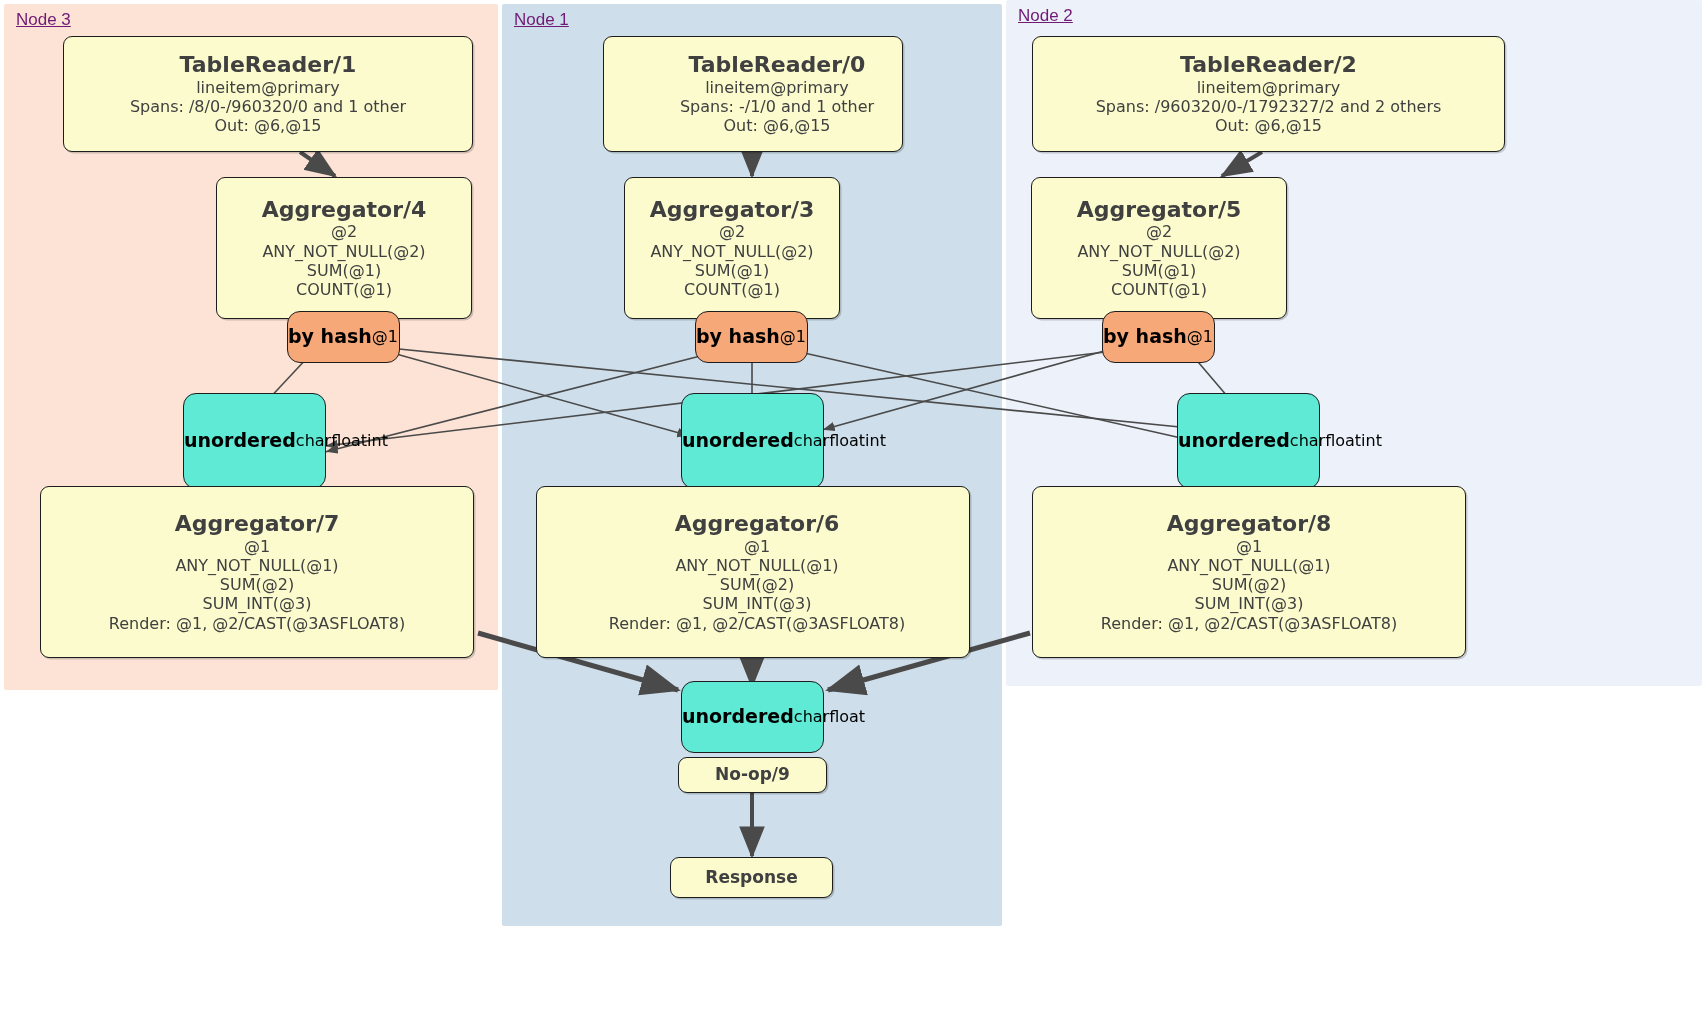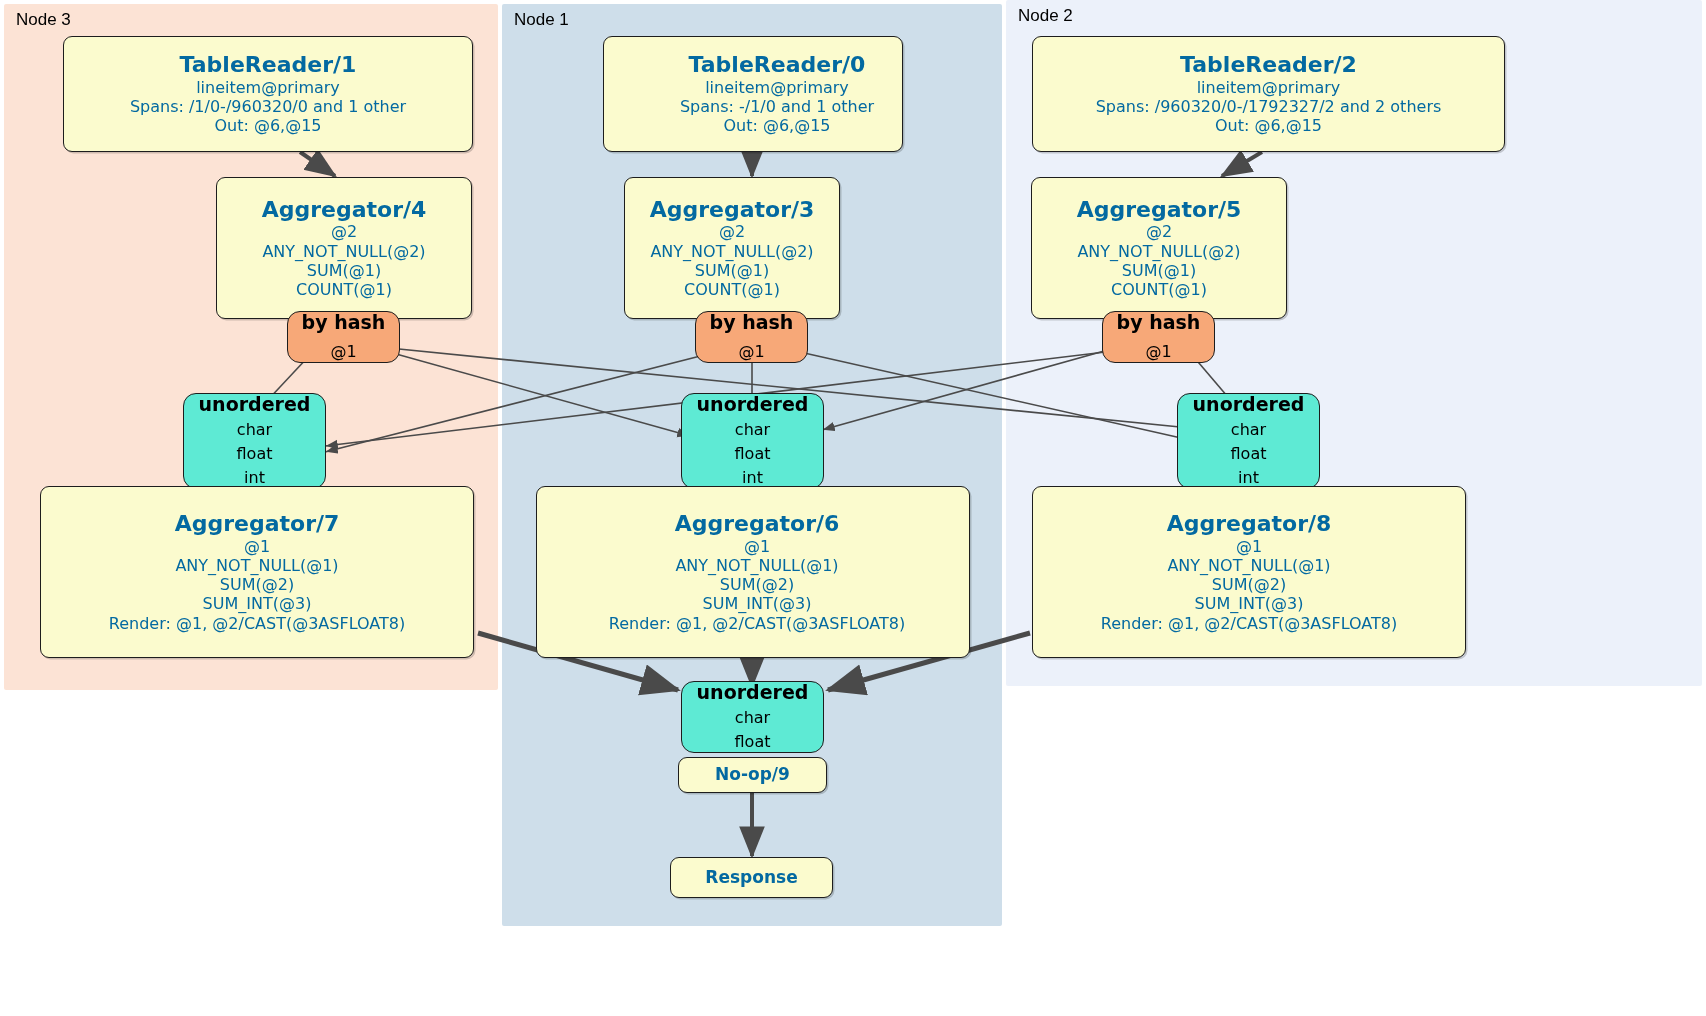--- a/index.html
+++ b/index.html
@@ -5,46 +5,47 @@
   html,body{margin:0;padding:0;background:#ffffff;}
   body{
     width:1706px;height:1016px;position:relative;overflow:hidden;
     font-family:"DejaVu Sans","Liberation Sans",sans-serif;
   }
   #canvas{position:absolute;inset:0;}
 
   
   .node-lane{position:absolute;border-radius:2px;}
   .node-lane .lane-label{
-    position:absolute;top:6px;left:12px;font-size:17px;color:#000000;
+    position:absolute;top:6px;left:12px;font-size:17px;color:#701a75;
     font-family:"Liberation Sans",sans-serif;
+    text-decoration:underline;
   }
   #lane-3{left:4px;  top:4px;  width:494px; height:686px; background:#fce3d5;}
   #lane-1{left:502px;top:4px;  width:500px; height:922px; background:#cedeea;}
   #lane-2{left:1006px;top:0; width:696px; height:686px; background:#ecf1fa;}
 
   
   #edges{position:absolute;inset:0;width:1706px;height:1016px;pointer-events:none;}
 
   
   .nbox{
     position:absolute;box-sizing:border-box;
     border:1.6px solid #1d1d1d;border-radius:9px;
     background:#fbfbce;
     display:flex;flex-direction:column;align-items:center;justify-content:center;
-    text-align:center;color:#0369a1;
+    text-align:center;color:#404040;
     box-shadow:1.5px 1.5px 0 rgba(0,0,0,.18);
   }
   .nbox .t-title{font-weight:bold;font-size:22px;line-height:1.16;}
   .nbox .t-line{font-size:16px;line-height:1.20;}
 
   .router{
     position:absolute;box-sizing:border-box;
     border:1.6px solid #1d1d1d;border-radius:13px;
-    display:flex;flex-direction:column;align-items:center;justify-content:space-between;
+    display:flex;flex-direction:row;align-items:center;justify-content:flex-start;
     text-align:center;color:#000;
   }
   .router.hash{background:#f7a878;}
   .router.sync{background:#5eead4;}
   .router .r-title{font-weight:bold;font-size:19px;line-height:1.15;}
   .router .r-line{font-size:16px;line-height:1.22;}
 
   .small-box .t-title{font-size:17px;}
 </style>
 </head>
@@ -91,21 +92,21 @@
     <path d="M478,633 L678,690" stroke="#4a4a4a" stroke-width="5" fill="none" marker-end="url(#ah)"></path>
     <path d="M752,658 L752,686" stroke="#4a4a4a" stroke-width="4" fill="none" marker-end="url(#ah)"></path>
     <path d="M1030,633 L828,690" stroke="#4a4a4a" stroke-width="5" fill="none" marker-end="url(#ah)"></path>
 
     <path d="M752,792 L752,856" stroke="#4a4a4a" stroke-width="4" fill="none" marker-end="url(#ah)"></path>
   </svg>
 
   <div class="nbox" style="left:63px;top:36px;width:410px;height:116px;">
     <div class="t-title">TableReader/1</div>
     <div class="t-line">lineitem@primary</div>
-    <div class="t-line">Spans: /1/0-/960320/0 and 1 other</div>
+    <div class="t-line">Spans: /8/0-/960320/0 and 1 other</div>
     <div class="t-line">Out: @6,@15</div>
   </div>
 
   <div class="nbox" style="left:603px;top:36px;width:300px;height:116px;padding-left:48px;">
     <div class="t-title">TableReader/0</div>
     <div class="t-line">lineitem@primary</div>
     <div class="t-line">Spans: -/1/0 and 1 other</div>
     <div class="t-line">Out: @6,@15</div>
   </div>
 

